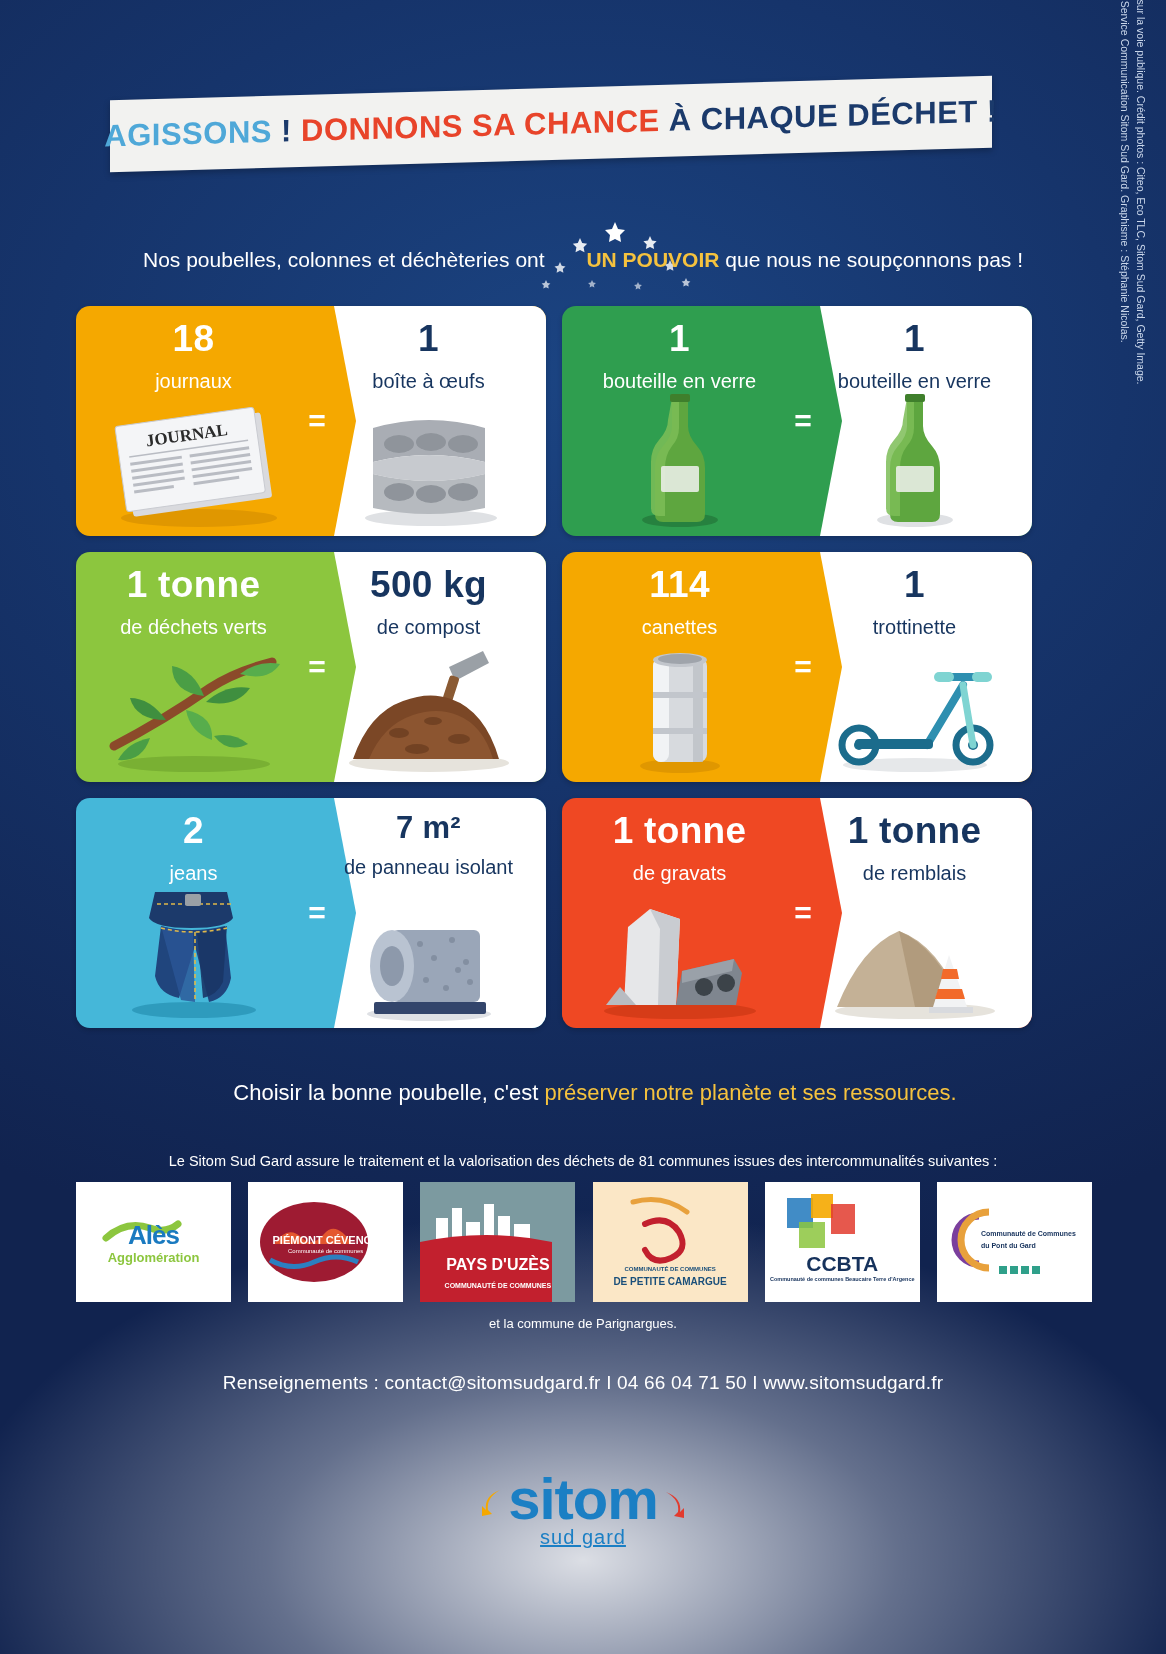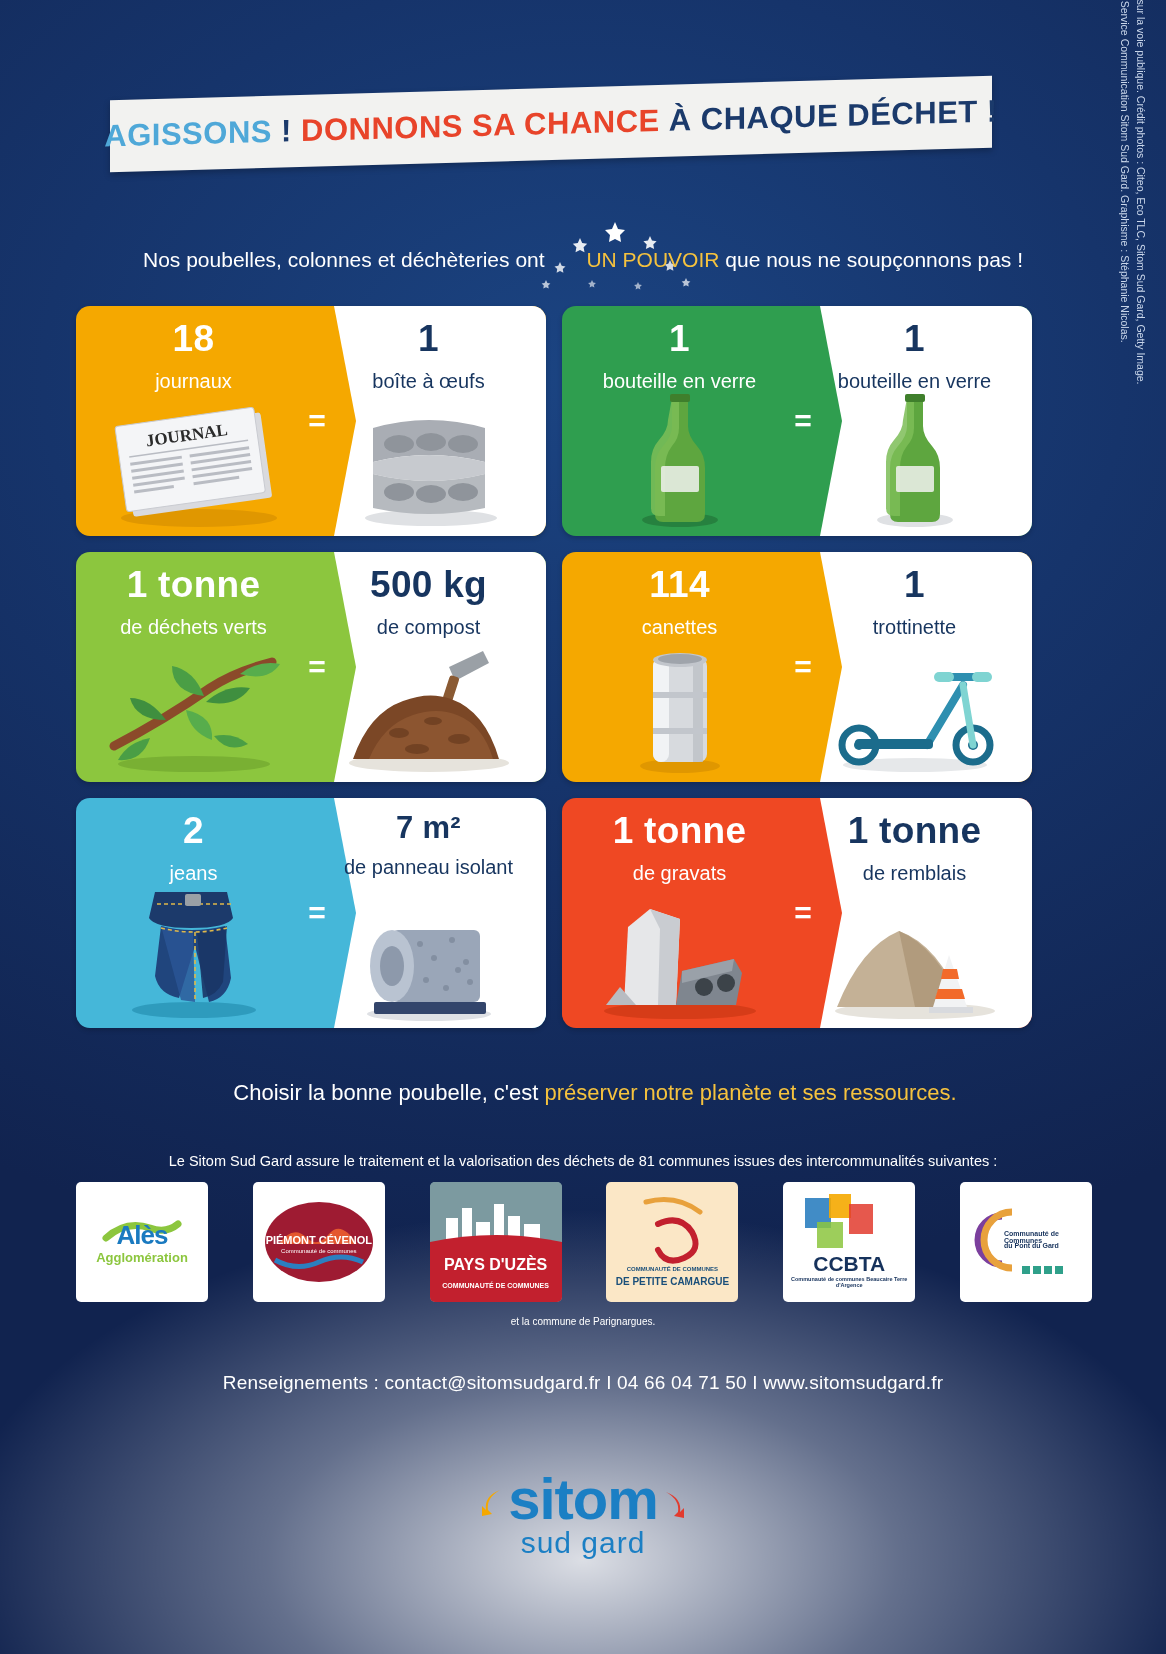--- a/index.html
+++ b/index.html
@@ -42,21 +42,21 @@
   .intro {
     position: absolute;
     left: 0; right: 0; top: 248px;
     text-align: center;
     color: #ffffff;
     font-size: 21px;
     white-space: nowrap;
   }
   .intro .pow {
     color: #f5c23e;
-    font-weight: normal;
+    font-weight: bold;
     margin-left: 36px;
   }
   .stars {
     position: absolute;
     left: 520px; top: 218px;
     width: 190px; height: 80px;
     pointer-events: none;
   }
 
   
@@ -155,38 +155,38 @@
     font-size: 14.5px;
   }
   .logos {
     position: absolute;
     left: 76px; top: 1182px;
     width: 1016px;
     display: flex;
     justify-content: space-between;
   }
   .logo-box {
-    width: 132px; height: 120px;
+    width: 155px; height: 120px;
     background: #ffffff;
-    border-radius: 5px;
+    border-radius: 0;
     position: relative;
     overflow: hidden;
   }
   .logo-txt {
     position: absolute;
     left: 0; right: 0;
     text-align: center;
     font-weight: bold;
   }
   .commune-line {
     position: absolute;
     left: 0; right: 0; top: 1316px;
     text-align: center;
     color: #ffffff;
-    font-size: 10px;
+    font-size: 13px;
   }
   .contact {
     position: absolute;
     left: 0; right: 0; top: 1372px;
     text-align: center;
     color: #ffffff;
     font-size: 19px;
     letter-spacing: 0.2px;
   }
 
@@ -212,24 +212,25 @@
   .sitom-word {
     font-size: 58px;
     font-weight: bold;
     color: #1b7fc4;
     letter-spacing: -1px;
     line-height: 1;
     position: relative;
     display: inline-block;
   }
   .sitom-sub {
-    font-size: 30px;
+    font-size: 20px;
     color: #1b7fc4;
     letter-spacing: 1px;
     margin-top: -2px;
+    text-decoration: underline;
   }
   .swoosh-l, .swoosh-r {
     position: absolute;
     width: 22px; height: 30px;
   }
 </style>
 </head>
 <body>
 
 <div class="page">

